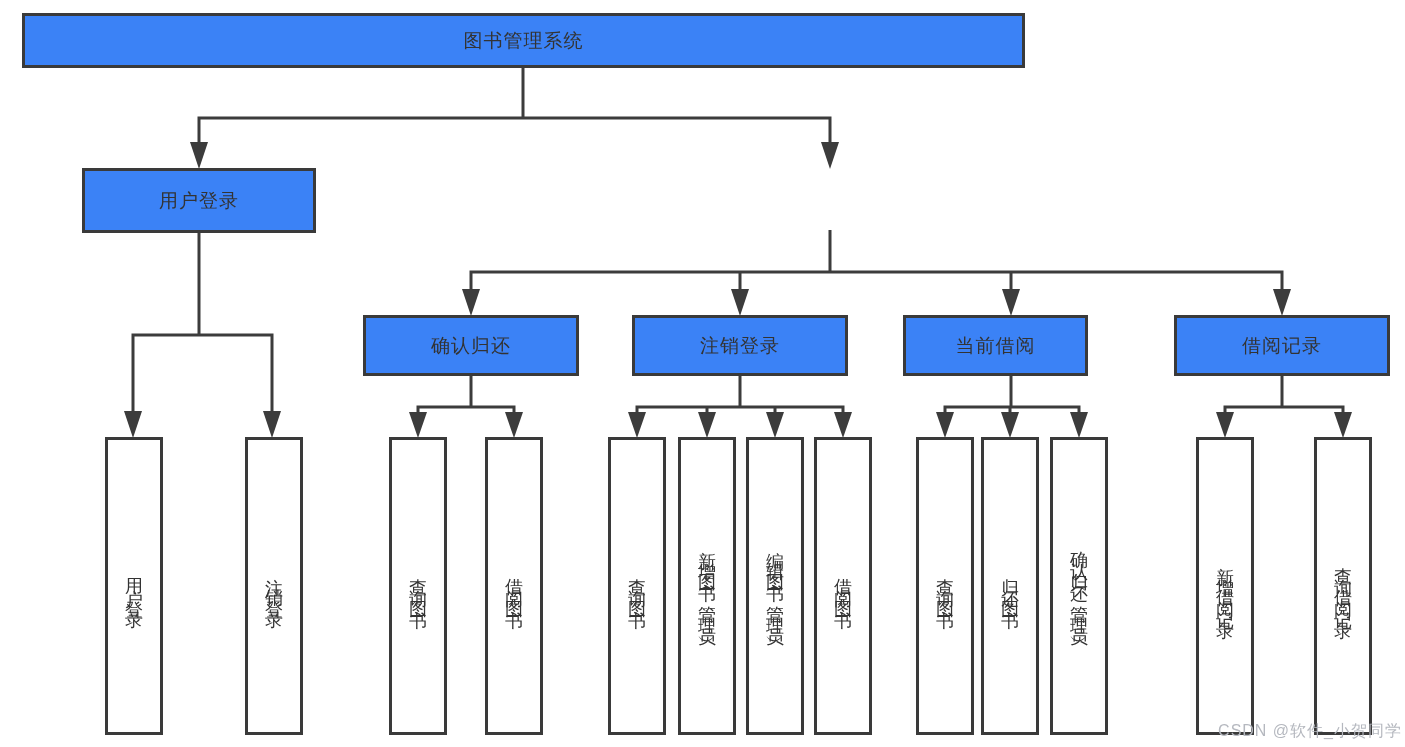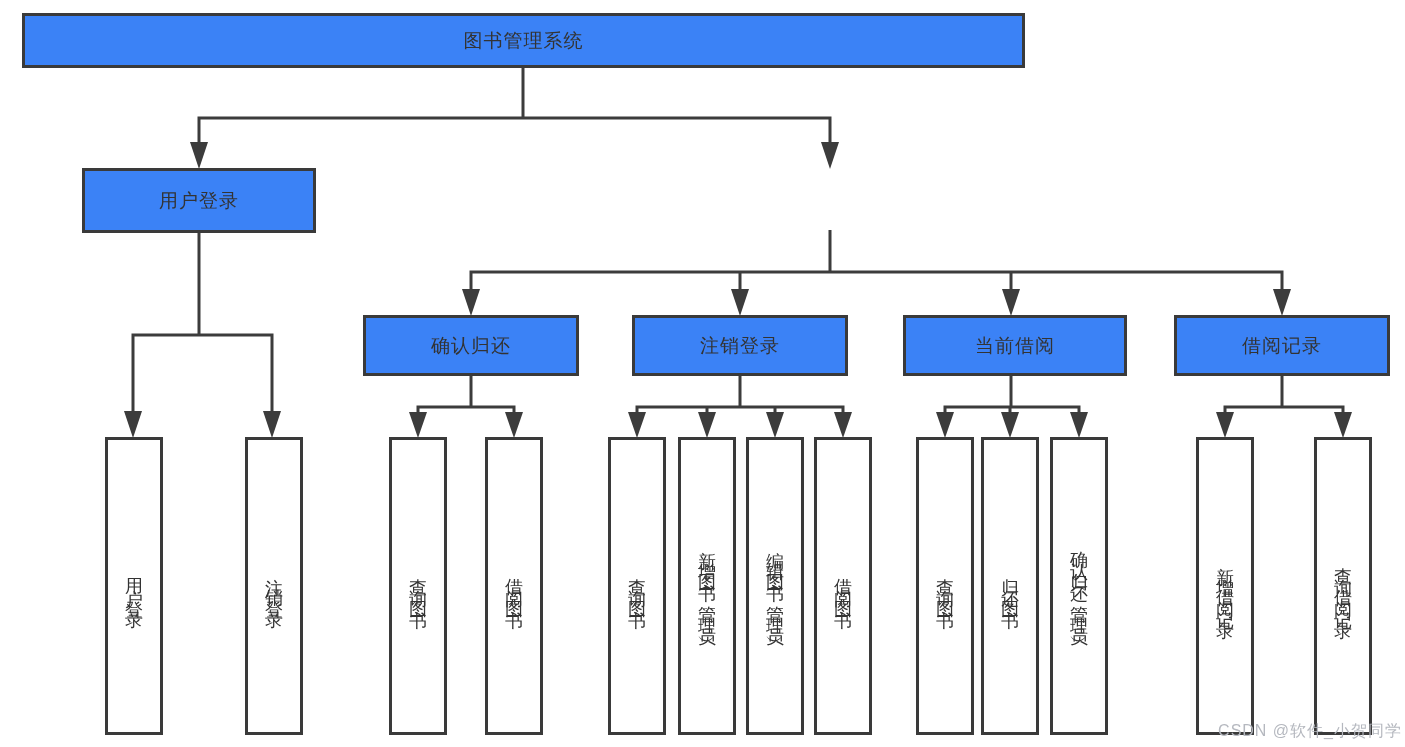--- a/index.html
+++ b/index.html
@@ -84,21 +84,21 @@
       </g>
     </g>
   </svg>
 
   <div class="hbox" style="left:22px;top:13px;width:1003px;height:55px;">图书管理系统</div>
 
   <div class="hbox" style="left:82px;top:168px;width:234px;height:65px;">用户登录</div>
 
   <div class="hbox" style="left:363px;top:315px;width:216px;height:61px;">确认归还</div>
   <div class="hbox" style="left:632px;top:315px;width:216px;height:61px;">注销登录</div>
-  <div class="hbox" style="left:903px;top:315px;width:224px;height:61px;">当前借阅</div>
+  <div class="hbox" style="left:903px;top:315px;width:185px;height:61px;">当前借阅</div>
   <div class="hbox" style="left:1174px;top:315px;width:216px;height:61px;">借阅记录</div>
 
   <div class="vbox" style="left:105px;">
     <span>用户登录</span>
   </div>
   <div class="vbox" style="left:245px;">
     <span>注销登录</span>
   </div>
 
   <div class="vbox" style="left:389px;">

